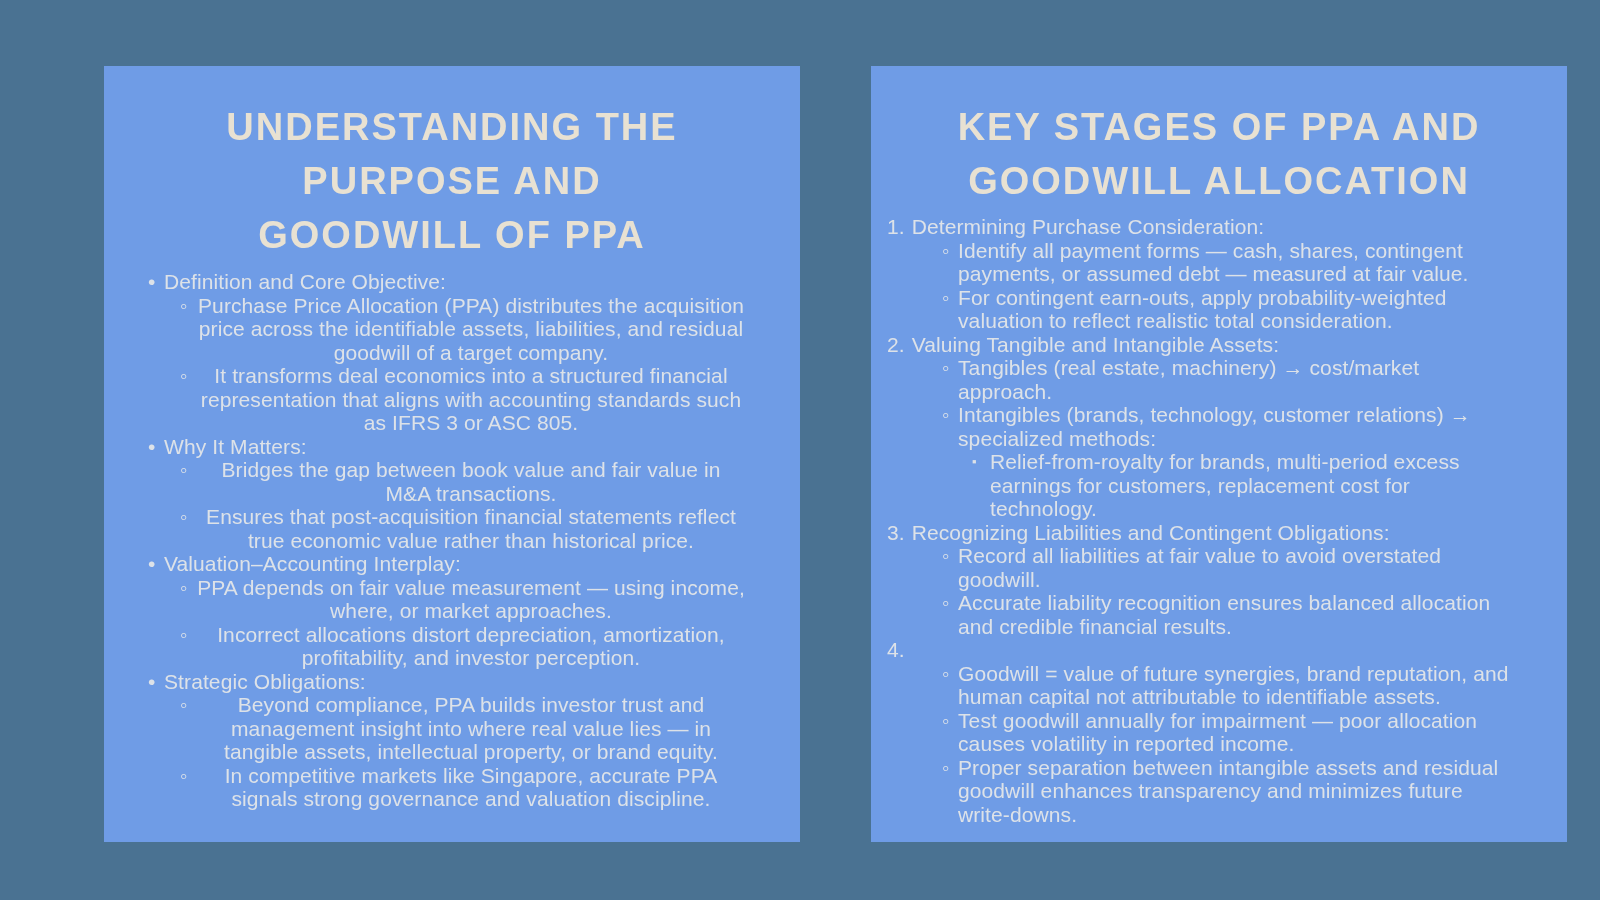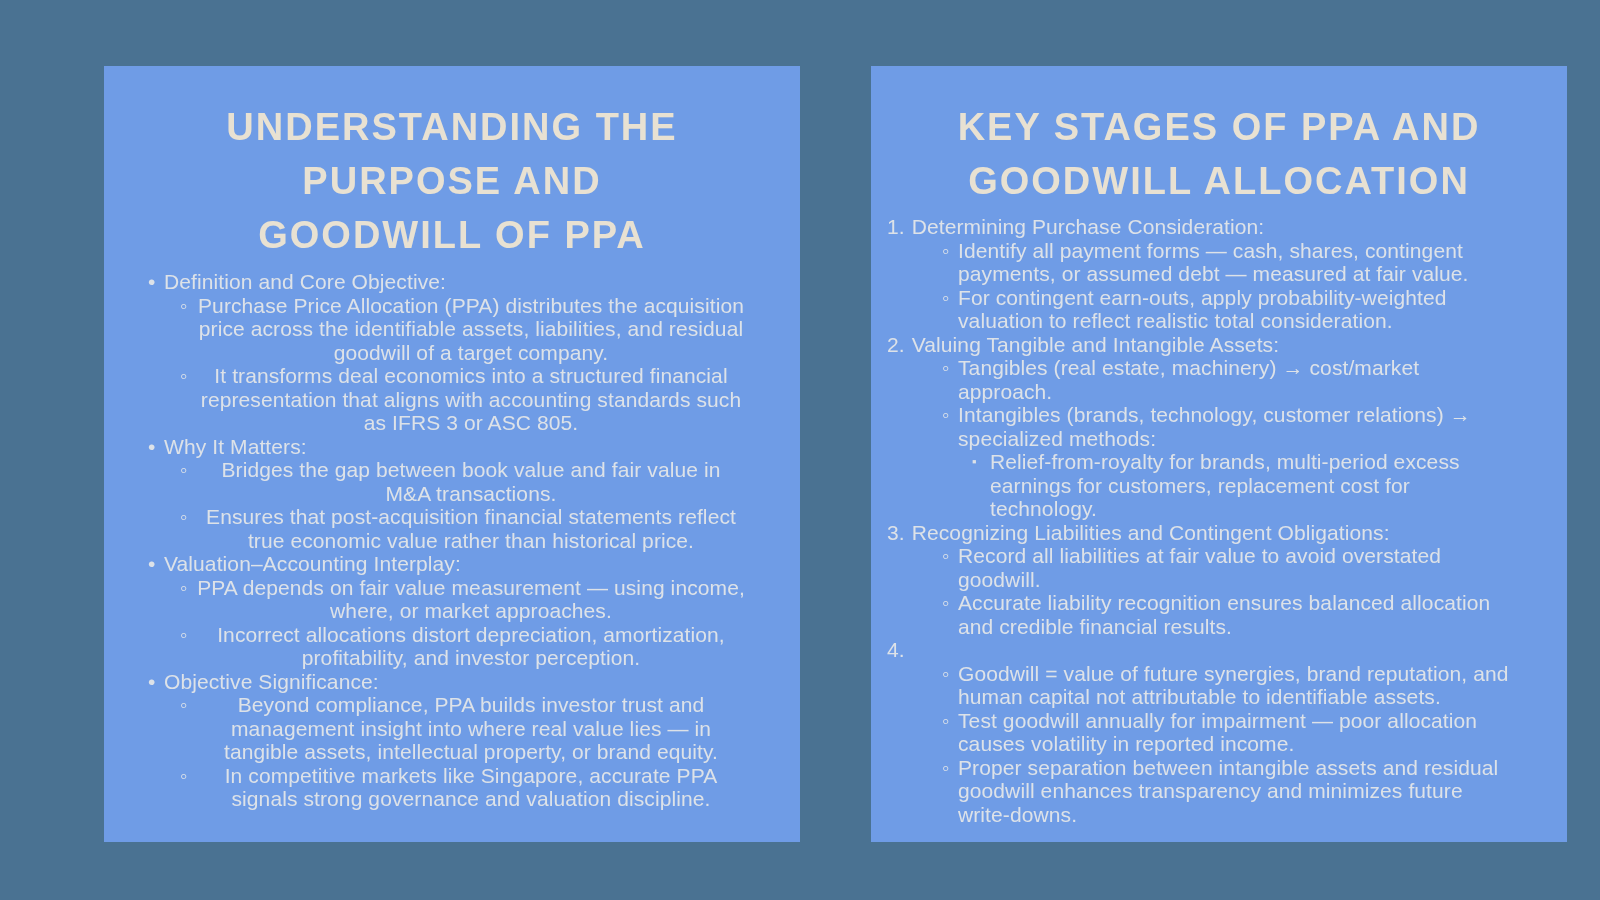--- a/index.html
+++ b/index.html
@@ -96,21 +96,21 @@
         <span class="marker m2"></span>
         <span class="txt">PPA depends on fair value measurement — using income, where, or market approaches.</span>
       </div>
       <div class="row li2">
         <span class="marker m2"></span>
         <span class="txt">Incorrect allocations distort depreciation, amortization, profitability, and investor perception.</span>
       </div>
 
       <div class="row li1">
         <span class="marker m1"></span>
-        <span class="txt">Objective Significance:</span>
+        <span class="txt">Strategic Obligations:</span>
       </div>
       <div class="row li2">
         <span class="marker m2"></span>
         <span class="txt">Beyond compliance, PPA builds investor trust and management insight into where real value lies — in tangible assets, intellectual property, or brand equity.</span>
       </div>
       <div class="row li2">
         <span class="marker m2"></span>
         <span class="txt">In competitive markets like Singapore, accurate PPA signals strong governance and valuation discipline.</span>
       </div>
 

